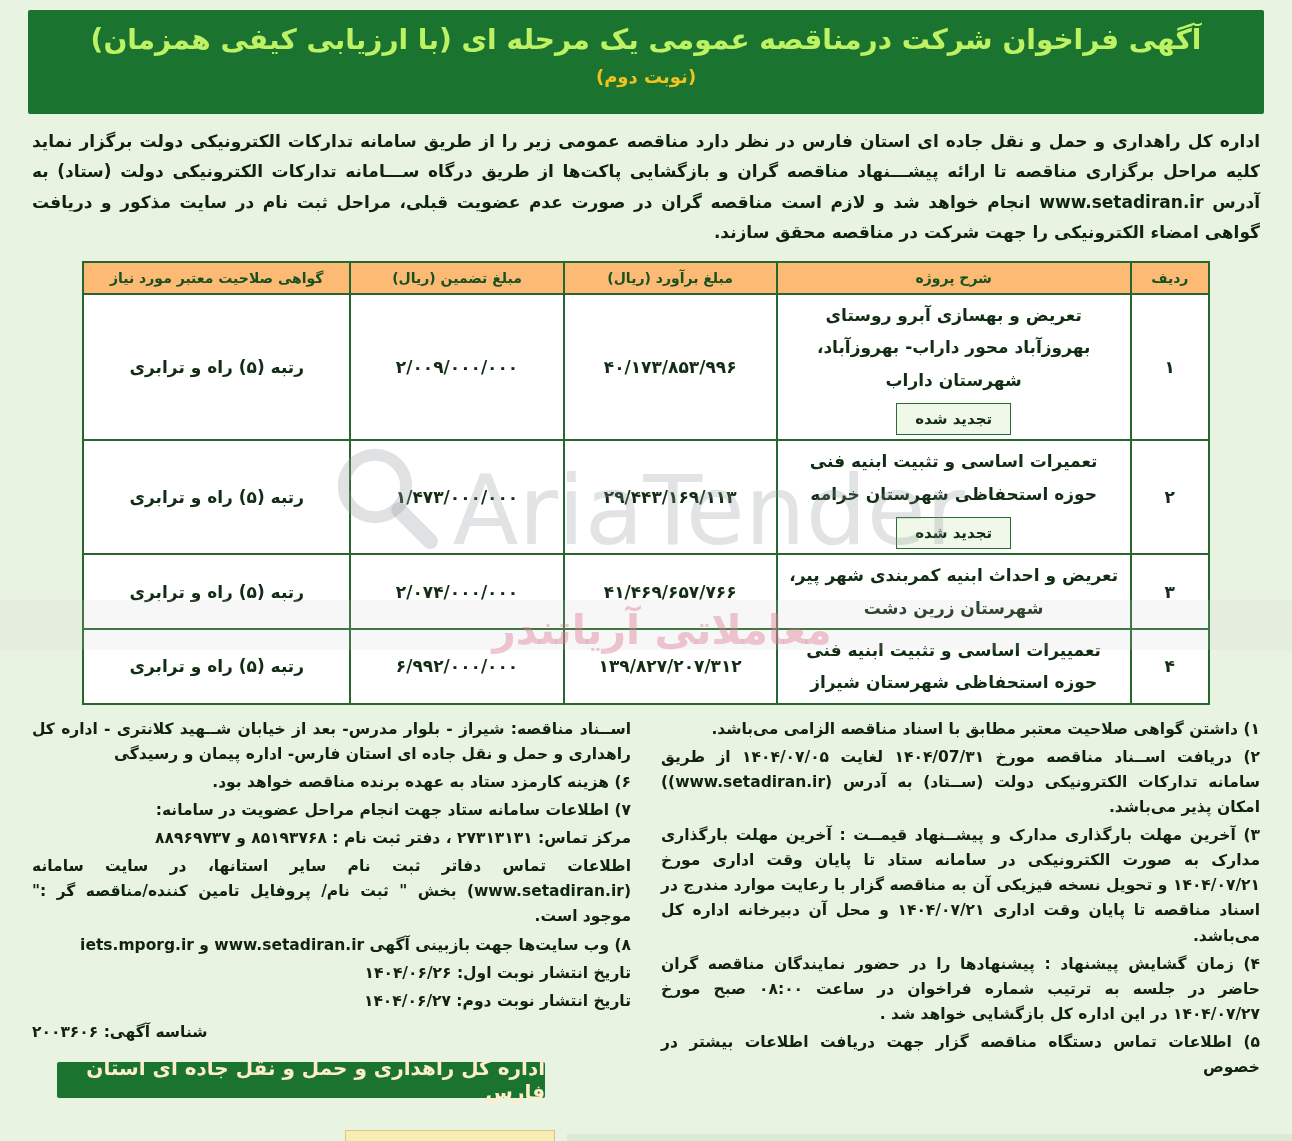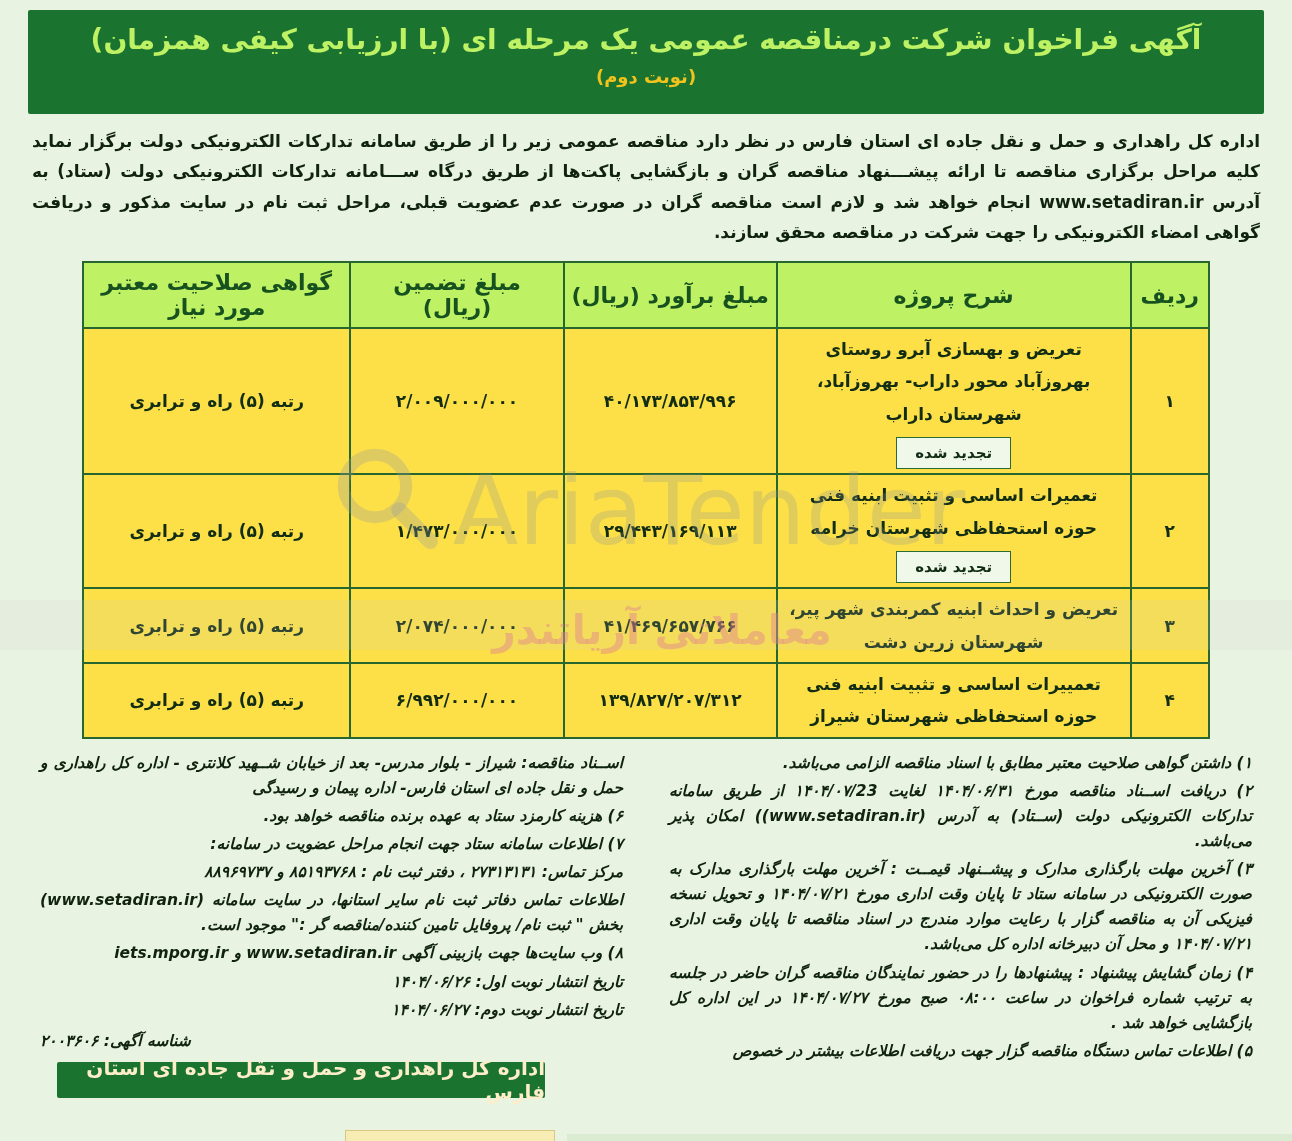--- a/index.html
+++ b/index.html
@@ -38,39 +38,39 @@
   }
 
   
   table.tender {
     width:1128px; margin:0 auto; border-collapse:collapse; table-layout:fixed;
   }
   table.tender th, table.tender td {
     border:2px solid #27662e; text-align:center; vertical-align:middle;
   }
   table.tender th {
-    background:#bef264; color:#17511f; font-size:22px; font-weight:bold; padding:7px 4px;
+    background:#fdba74; color:#17511f; font-size:14px; font-weight:bold; padding:7px 4px;
   }
   table.tender td {
-    background:#fde047; font-size:17px; font-weight:bold; padding:4px 8px; color:#122d14;
+    background:#ffffff; font-size:17px; font-weight:bold; padding:4px 8px; color:#122d14;
   }
   td.c-desc { line-height:1.9; }
   .r1 td { height:122px; }
   .r2 td { height:111px; }
   .r3 td { height:74px; }
   .r4 td { height:70px; }
   .badge {
     display:inline-block; border:1.5px solid #2a6b33; background:#f0f8ea;
     padding:1px 18px; font-size:15px; margin-top:7px; font-weight:bold; color:#122d14;
   }
 
   
   .notes { display:flex; gap:22px; margin-top:12px; }
   .notes .col { flex:1; font-size:15.5px; font-weight:600; line-height:1.62; text-align:justify; color:#0f230e; }
-  .notes p { margin:0 12px 3px;font-style:italic; }
+  .notes p { margin:0 4px 3px; }
   .col-left p.ad-id { text-align:left; margin-top:6px; }
 
   
   .footer-band {
     position:absolute; left:57px; top:1062px; width:488px; height:36px;
     background:#1a7430; color:#fdeec9; font-size:20px; font-weight:bold;
     display:flex; align-items:center; justify-content:center; border-radius:2px;
   }
 
   
@@ -168,21 +168,21 @@
         <td>۱۳۹/۸۲۷/۲۰۷/۳۱۲</td>
         <td>۶/۹۹۲/۰۰۰/۰۰۰</td>
         <td>رتبه (۵) راه و ترابری</td>
       </tr>
     </tbody>
   </table>
 
   <div class="notes">
     <div class="col col-right">
       <p>۱) داشتن گواهی صلاحیت معتبر مطابق با اسناد مناقصه الزامی می‌باشد.</p>
-      <p>۲) دریافت اســناد مناقصه مورخ ۱۴۰۴/۰۶/۳۱ لغایت ۱۴۰۴/۰۷/23 از طریق سامانه تدارکات الکترونیکی دولت (ســتاد) به آدرس (www.setadiran.ir)) امکان پذیر می‌باشد.</p>
+      <p>۲) دریافت اســناد مناقصه مورخ ۱۴۰۴/07/۳۱ لغایت ۱۴۰۴/۰۷/۰۵ از طریق سامانه تدارکات الکترونیکی دولت (ســتاد) به آدرس (www.setadiran.ir)) امکان پذیر می‌باشد.</p>
       <p>۳) آخرین مهلت بارگذاری مدارک و پیشــنهاد قیمــت : آخرین مهلت بارگذاری مدارک به صورت الکترونیکی در سامانه ستاد تا پایان وقت اداری مورخ ۱۴۰۴/۰۷/۲۱ و تحویل نسخه فیزیکی آن به مناقصه گزار با رعایت موارد مندرج در اسناد مناقصه تا پایان وقت اداری ۱۴۰۴/۰۷/۲۱ و محل آن دبیرخانه اداره کل می‌باشد.</p>
       <p>۴) زمان گشایش پیشنهاد : پیشنهادها را در حضور نمایندگان مناقصه گران حاضر در جلسه به ترتیب شماره فراخوان در ساعت ۰۸:۰۰ صبح مورخ ۱۴۰۴/۰۷/۲۷ در این اداره کل بازگشایی خواهد شد .</p>
       <p>۵) اطلاعات تماس دستگاه مناقصه گزار جهت دریافت اطلاعات بیشتر در خصوص</p>
     </div>
     <div class="col col-left">
       <p>اســناد مناقصه: شیراز - بلوار مدرس- بعد از خیابان شــهید کلانتری - اداره کل راهداری و حمل و نقل جاده ای استان فارس- اداره پیمان و رسیدگی</p>
       <p>۶) هزینه کارمزد ستاد به عهده برنده مناقصه خواهد بود.</p>
       <p>۷) اطلاعات سامانه ستاد جهت انجام مراحل عضویت در سامانه:</p>
       <p>مرکز تماس: ۲۷۳۱۳۱۳۱ ، دفتر ثبت نام : ۸۵۱۹۳۷۶۸ و ۸۸۹۶۹۷۳۷</p>
       <p>اطلاعات تماس دفاتر ثبت نام سایر استانها، در سایت سامانه (www.setadiran.ir) بخش " ثبت نام/ پروفایل تامین کننده/مناقصه گر :" موجود است.</p>

